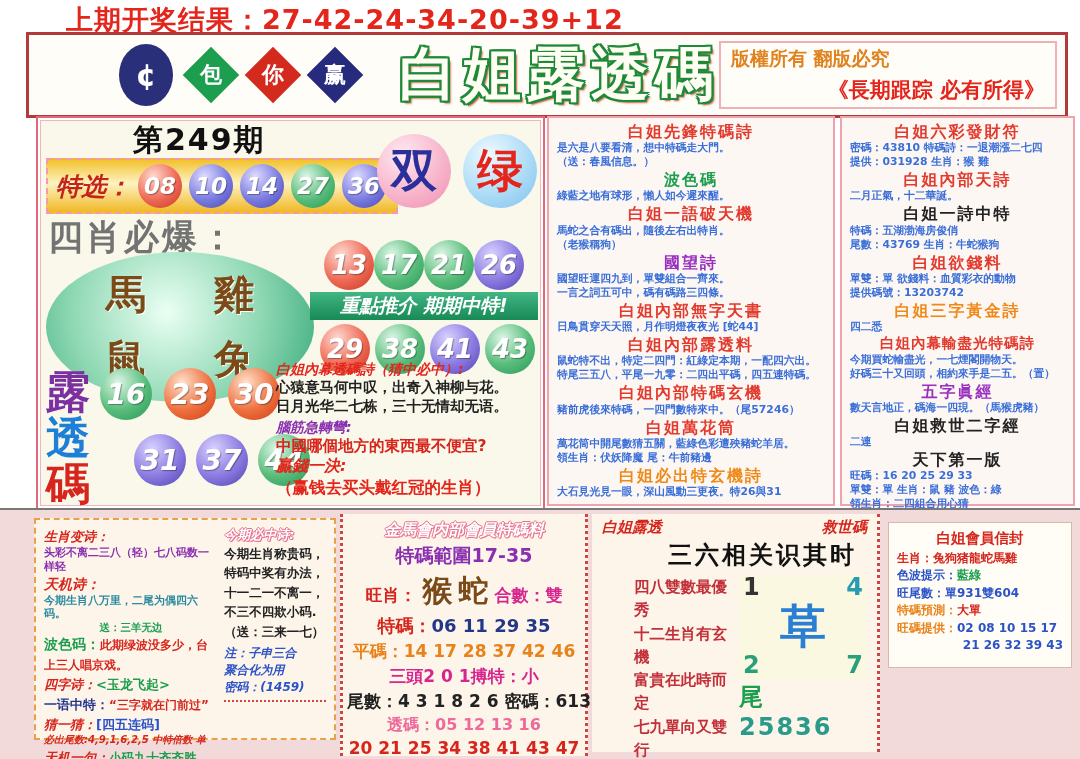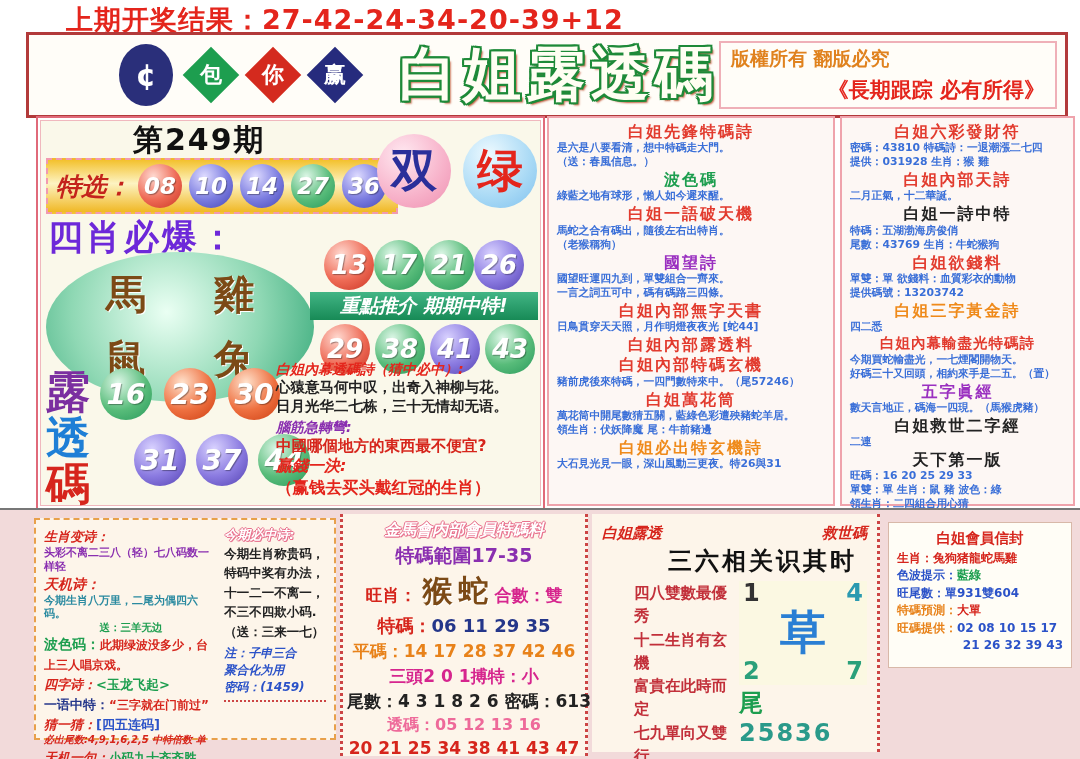--- a/index.html
+++ b/index.html
@@ -47,21 +47,21 @@
   .b-purple{background:radial-gradient(circle at 35% 28%,#d9d2ff,#8a7ae0 55%,#5240b0);}
   .b-green{background:radial-gradient(circle at 35% 28%,#dcf6e6,#58bc7a 55%,#27985a);}
   .b-orange{background:radial-gradient(circle at 35% 28%,#ffe2cc,#ee7040 55%,#cc3d11);}
 
   .bigballs{right:6px;top:16px;display:flex;gap:12px;}
   .bigball{width:74px;height:74px;border-radius:50%;display:flex;align-items:center;justify-content:center;
     font-size:46px;font-weight:bold;}
   .bb-pink{background:radial-gradient(circle at 35% 28%,#ffe9f1,#f7b1c9 60%,#ee8fb0);color:#2a2f9a;}
   .bb-cyan{background:radial-gradient(circle at 35% 28%,#eefaff,#a8d9f5 60%,#7ec0ee);color:#e4251c;}
 
-  .fourlabel{left:10px;top:96px;font-size:35px;font-weight:bold;color:#6d28d9;letter-spacing:3px;}
+  .fourlabel{left:10px;top:96px;font-size:35px;font-weight:bold;color:#737373;letter-spacing:3px;}
   .oval{left:8px;top:134px;width:268px;height:150px;border-radius:50%;
     background:radial-gradient(circle at 45% 40%,#eafff3,#8fd8b4 55%,#35a878);
     display:grid;grid-template-columns:1fr 1fr;place-items:center;padding:10px 26px;box-sizing:border-box;}
   .animal{font-size:40px;color:#7c4a16;font-weight:bold;text-shadow:1px 1px 0 #fff;}
 
   .nrow1{left:286px;top:122px;display:flex;gap:0;}
   .ribbon{left:272px;top:174px;width:228px;height:28px;background:linear-gradient(180deg,#42b585,#178a56);
     color:#fff;font-weight:bold;font-style:italic;font-size:19px;display:flex;align-items:center;justify-content:center;white-space:nowrap;}
   .nrow2{left:282px;top:206px;display:flex;gap:5px;}
 
@@ -86,21 +86,21 @@
   .sec .b{font-size:10.8px;font-weight:bold;color:#3a6fd8;white-space:pre-line;line-height:1.3;}
   .t-red{color:#e23b2e;} .t-green{color:#1d9e4f;} .t-purple{color:#9a30c0;}
   .t-orange{color:#ef8a1a;} .t-dark{color:#222;}
 
   
   .bottom{left:0;top:508px;width:1080px;height:251px;background:#f2dada;border-top:2px solid #777;}
   .bp{position:absolute;background:#fdf5ea;box-sizing:border-box;}
   .bp1{left:34px;top:8px;width:302px;height:222px;border:2px dashed #e8a04a;padding:6px 8px;}
   .bp2{left:340px;top:4px;width:248px;height:242px;border-left:3px dotted #cc4444;border-right:3px dotted #cc4444;
     padding:4px 4px;text-align:center;}
-  .bp3{left:592px;top:4px;width:288px;height:238px;border-right:3px dotted #cc4444;padding:10px 10px;}
+  .bp3{left:592px;top:4px;width:288px;height:238px;border-right:3px dotted #cc4444;padding:4px 10px;}
   .bp4{left:888px;top:12px;width:184px;height:146px;background:#fffdf6;border:1px solid #d8b8a8;padding:6px 8px;}
 
   .p1grid{display:flex;gap:6px;}
   .p1left{width:178px;}
   .p1right{width:104px;}
   .lab-ri{color:#d6251c;font-weight:bold;font-style:italic;}
   .p1 .line{line-height:1.25;}
   .outline-pink{color:#fff;font-weight:bold;font-style:italic;
     text-shadow:1px 0 0 #e8738f,-1px 0 0 #e8738f,0 1px 0 #e8738f,0 -1px 0 #e8738f,1px 1px 0 #e8738f;}
   .p1poem{color:#222;font-weight:bold;font-size:12.5px;white-space:pre-line;line-height:1.55;}
@@ -244,20 +244,22 @@
         <div class="t t-purple">國望詩</div>
         <div class="b">國望旺運四九到，單雙組合一齊來。
 一言之詞五可中，碼有碼路三四條。</div>
       </div>
     <div class="sec">
         <div class="t t-red">白姐內部無字天書</div>
         <div class="b">日鳥貫穿天天照，月作明燈夜夜光 [蛇44]</div>
       </div>
     <div class="sec">
         <div class="t t-red">白姐內部露透料</div>
+        <div class="b">鼠蛇特不出，特定二四門：紅綠定本期，一配四六出。
+特尾三五八，平尾一九零：二四出平碼，四五連特碼。</div>
       </div>
     <div class="sec">
         <div class="t t-red">白姐內部特碼玄機</div>
         <div class="b">豬前虎後來特碼，一四門數特來中。（尾57246）</div>
       </div>
     <div class="sec">
         <div class="t t-red">白姐萬花筒</div>
         <div class="b">萬花筒中開尾數猜五關，藍綠色彩遭殃豬蛇羊居。
 領生肖：伏妖降魔 尾：牛前豬邊</div>
       </div>

